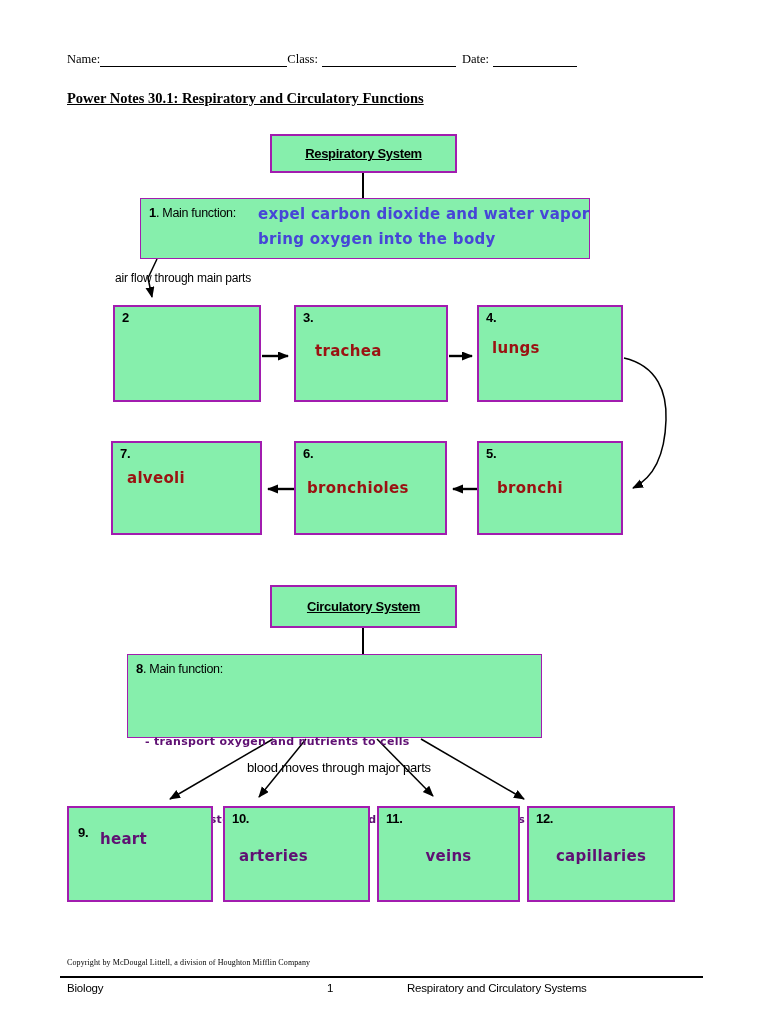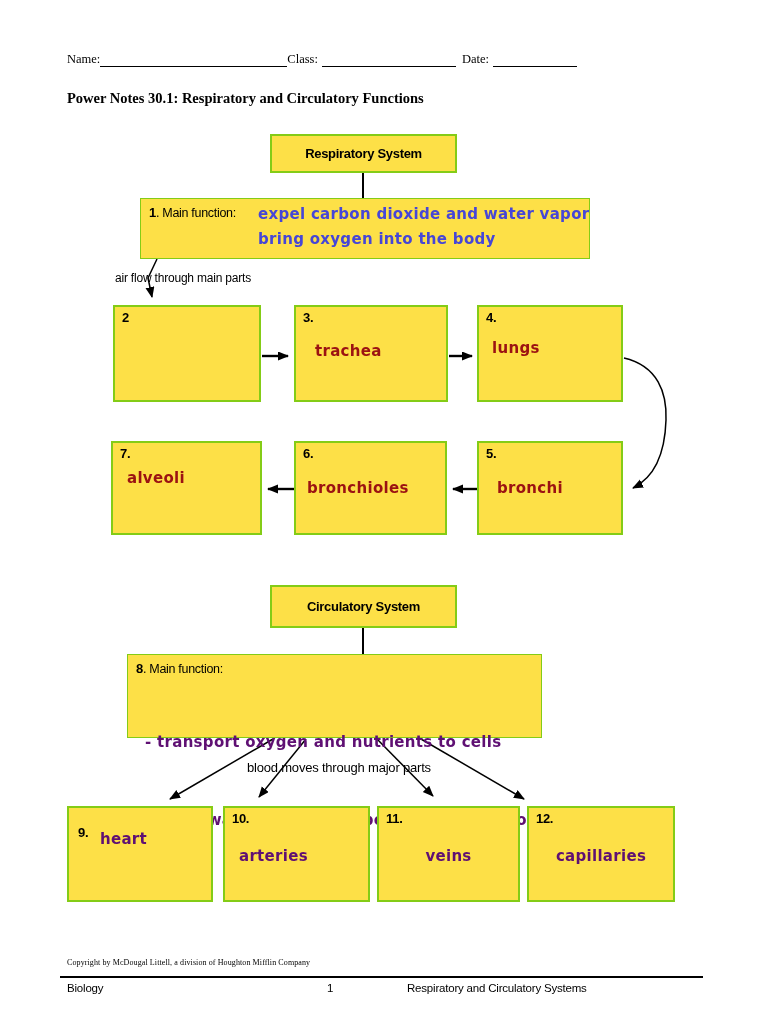--- a/index.html
+++ b/index.html
@@ -10,31 +10,31 @@
   }
   html,body{margin:0;padding:0;background:#ffffff;}
   #page{
     position:relative;width:770px;height:1024px;background:#ffffff;
     overflow:hidden;font-family:"Liberation Sans",sans-serif;color:#000;
   }
   .abs{position:absolute;}
   .serif{font-family:"Liberation Serif",serif;}
   .sans{font-family:"Liberation Sans",sans-serif;letter-spacing:-0.3px;}
   .hand{font-family:"DejaVu Sans",sans-serif;font-weight:700;letter-spacing:0.3px;}
-  .box{position:absolute;border:2px solid #84cc16;background:#fde047;box-sizing:border-box;z-index:2;}
+  .box{position:absolute;border:2px solid #a21caf;background:#86efac;box-sizing:border-box;z-index:2;text-decoration:underline;}
   .num{font-weight:bold;font-size:13px;letter-spacing:-0.3px;}
   .num-row{position:absolute;left:7px;top:3px;}
   #connector-svg{position:absolute;left:0;top:0;z-index:1;}
   .caption{position:absolute;z-index:2;font-size:12px;letter-spacing:-0.2px;}
   .blank{display:inline-block;border-bottom:1px solid #000;height:13px;vertical-align:bottom;}
   .blue{color:var(--answer-blue);}
   .red{color:var(--answer-red);}
   .purple{color:var(--answer-purple);}
   .headerline{position:absolute;left:67px;top:52px;font-size:12.5px;z-index:2;}
-  .title{position:absolute;left:67px;top:90px;font-size:14.5px;font-weight:bold;z-index:2;}
+  .title{position:absolute;left:67px;top:90px;font-size:14.5px;font-weight:bold;z-index:2;text-decoration:underline;}
   .sysbox{display:flex;align-items:center;justify-content:center;font-weight:bold;font-size:13px;letter-spacing:-0.3px;}
   .mf-label{position:absolute;left:8px;top:6px;font-size:12.5px;}
   .ans15{font-size:15px;line-height:25px;}
   .footer-copy{position:absolute;left:67px;top:958px;font-size:8px;letter-spacing:0.1px;z-index:2;}
   .footer-rule{position:absolute;left:60px;top:976px;width:643px;border-top:2px solid #000;z-index:2;}
   .footer-text{position:absolute;top:982px;font-size:11.5px;letter-spacing:-0.2px;z-index:2;}
 </style>
 </head>
 <body>
 
@@ -112,21 +112,21 @@
   </div>
 
   <div class="box sysbox" style="left:270px;top:585px;width:187px;height:43px">
     <span>Circulatory System</span>
   </div>
 
   <div class="box" style="left:127px;top:654px;width:415px;height:84px;border-width:1.6px">
     <div class="mf-label sans">
       <span class="num">8</span><span>. Main function:</span>
     </div>
-    <div class="abs hand purple" style="left:17px;top:22px;font-size:15px;line-height:26px;white-space:pre;overflow:visible">
+    <div class="abs hand purple" style="left:17px;top:22px;font-size:11px;line-height:26px;white-space:pre;overflow:visible">
       <div>- transport oxygen and nutrients to cells</div>
       <div>- carry wastes &amp; oxygen-poor blood back to heart  &amp; lungs</div>
     </div>
   </div>
 
   <div class="caption sans" style="left:247px;top:760px;font-size:13px">blood moves through major parts</div>
 
   <div class="box" style="left:67px;top:806px;width:146px;height:96px">
     <span class="abs num sans" style="left:9px;top:17px">9.</span>
     <div class="abs hand purple ans15" style="left:31px;top:19px">heart</div>

